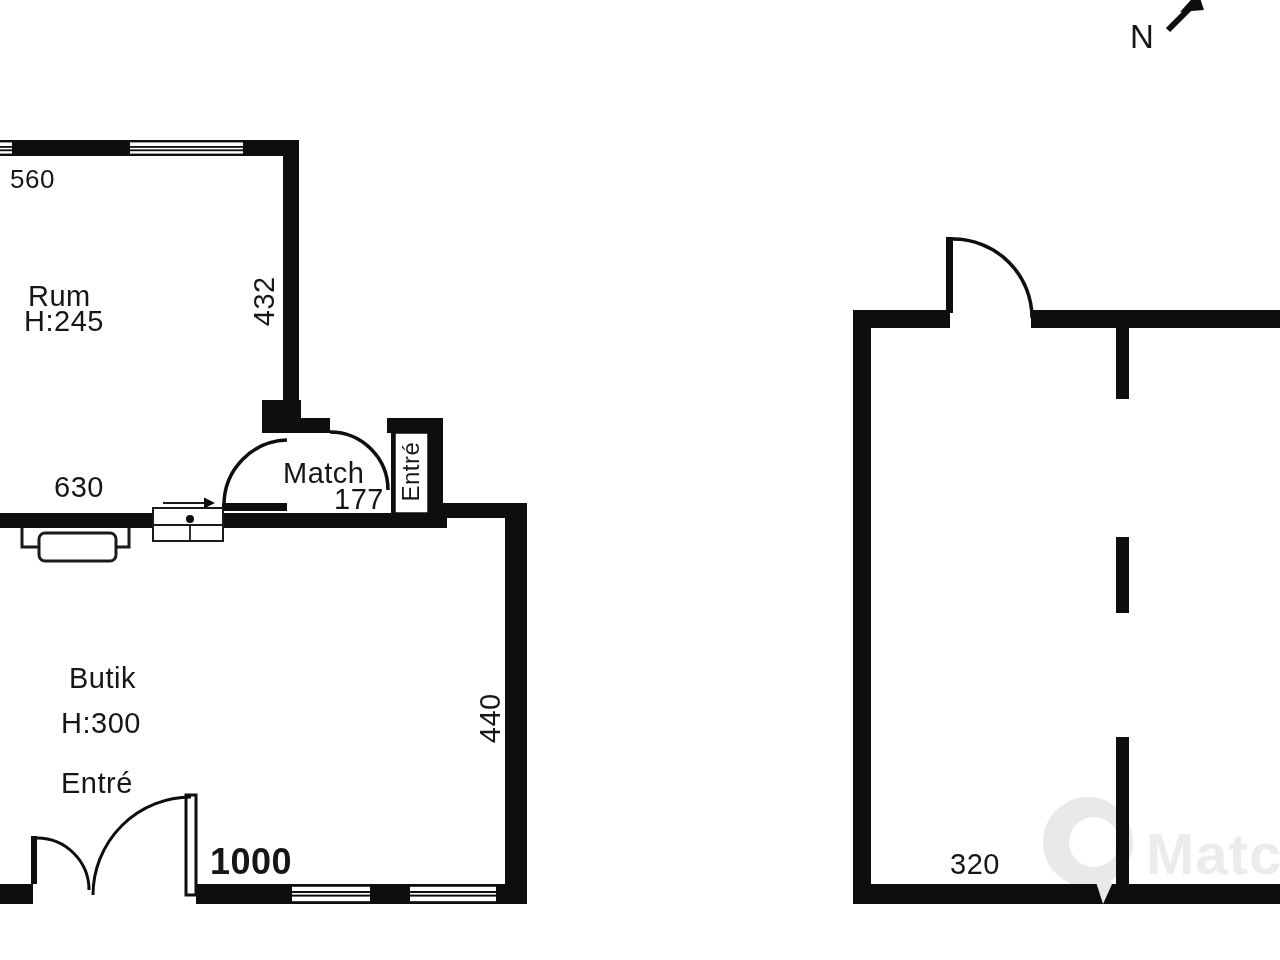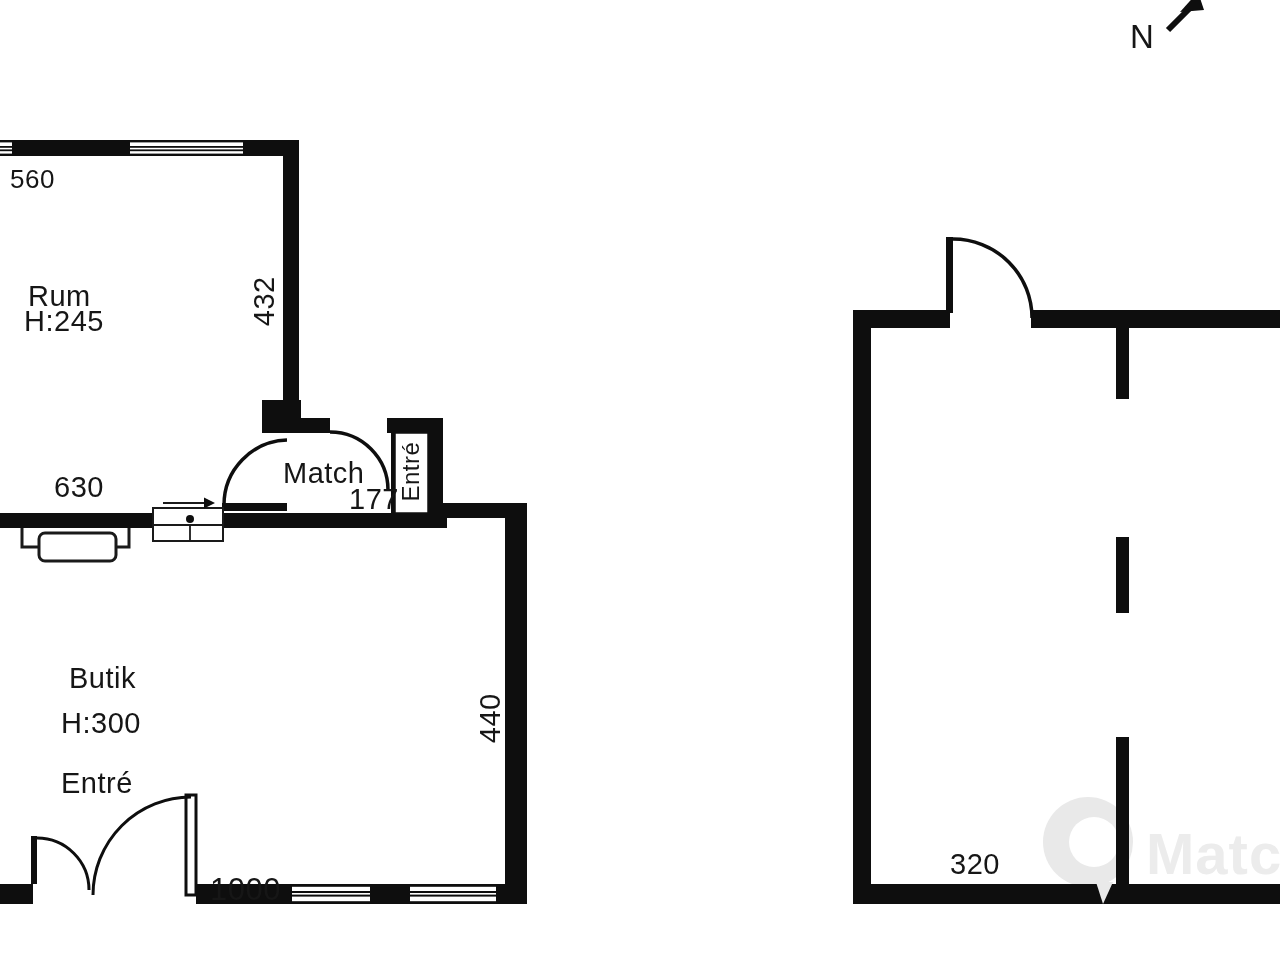--- a/index.html
+++ b/index.html
@@ -153,30 +153,30 @@
   <div class="lbl" style="left:10px;top:166px;font-size:26px;">560</div>
 
   <div class="lbl" style="left:28px;top:281px;">Rum</div>
   <div class="lbl" style="left:24px;top:306px;">H:245</div>
 
   <div class="lbl rot" style="left:214px;top:286px;width:100px;">432</div>
 
   <div class="lbl" style="left:54px;top:472px;">630</div>
 
   <div class="lbl" style="left:283px;top:458px;">Match</div>
-  <div class="lbl" style="left:334px;top:484px;margin-left:15px;">177</div>
+  <div class="lbl" style="left:334px;top:484px;">177</div>
 
   <div class="lbl rot small" style="left:366px;top:459px;width:90px;">Entré</div>
 
   <div class="lbl" style="left:69px;top:663px;">Butik</div>
   <div class="lbl" style="left:61px;top:700px;margin-top:8px;">H:300</div>
 
   <div class="lbl" style="left:61px;top:768px;">Entré</div>
 
-  <div class="lbl" style="left:210px;top:874px;font-size:31px;">1000</div>
+  <div class="lbl" style="left:210px;top:843px;font-size:36px;font-weight:bold;">1000</div>
 
   <div class="lbl rot" style="left:440px;top:703px;width:100px;">440</div>
 
   <div class="lbl" style="left:950px;top:849px;">320</div>
 
   <div class="north-label">N</div>
 
 </div>
 
 </body></html>

